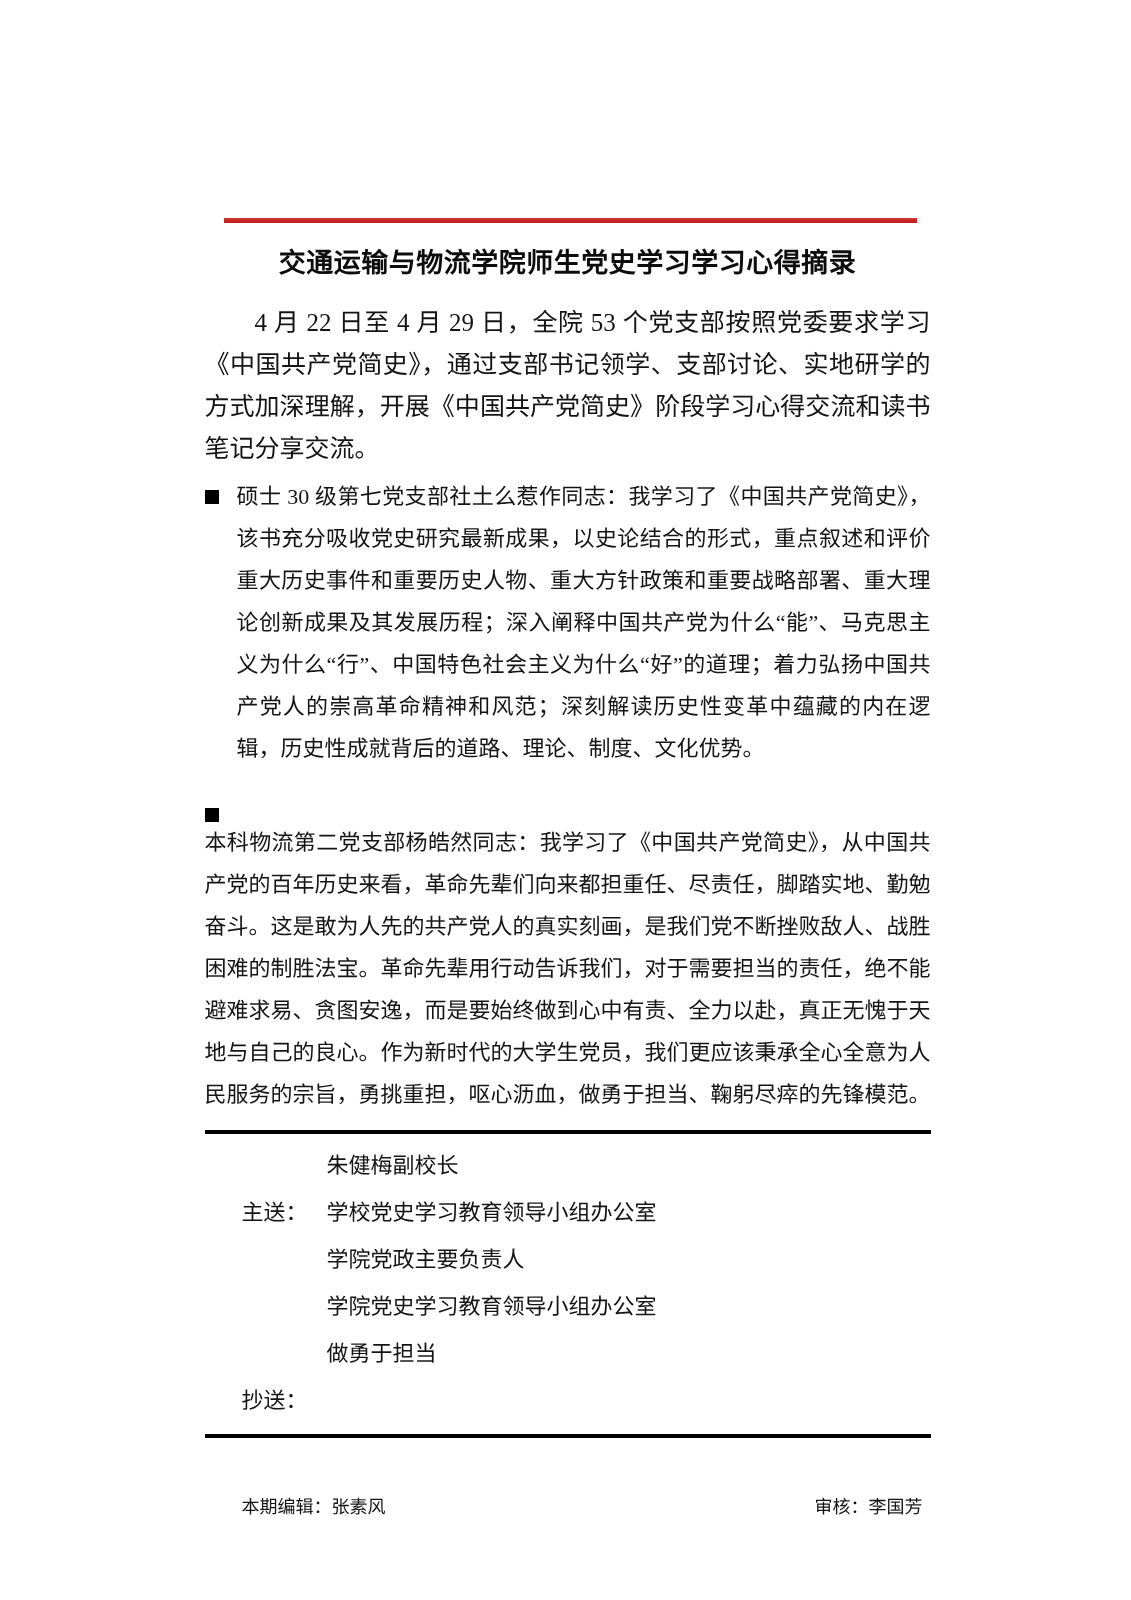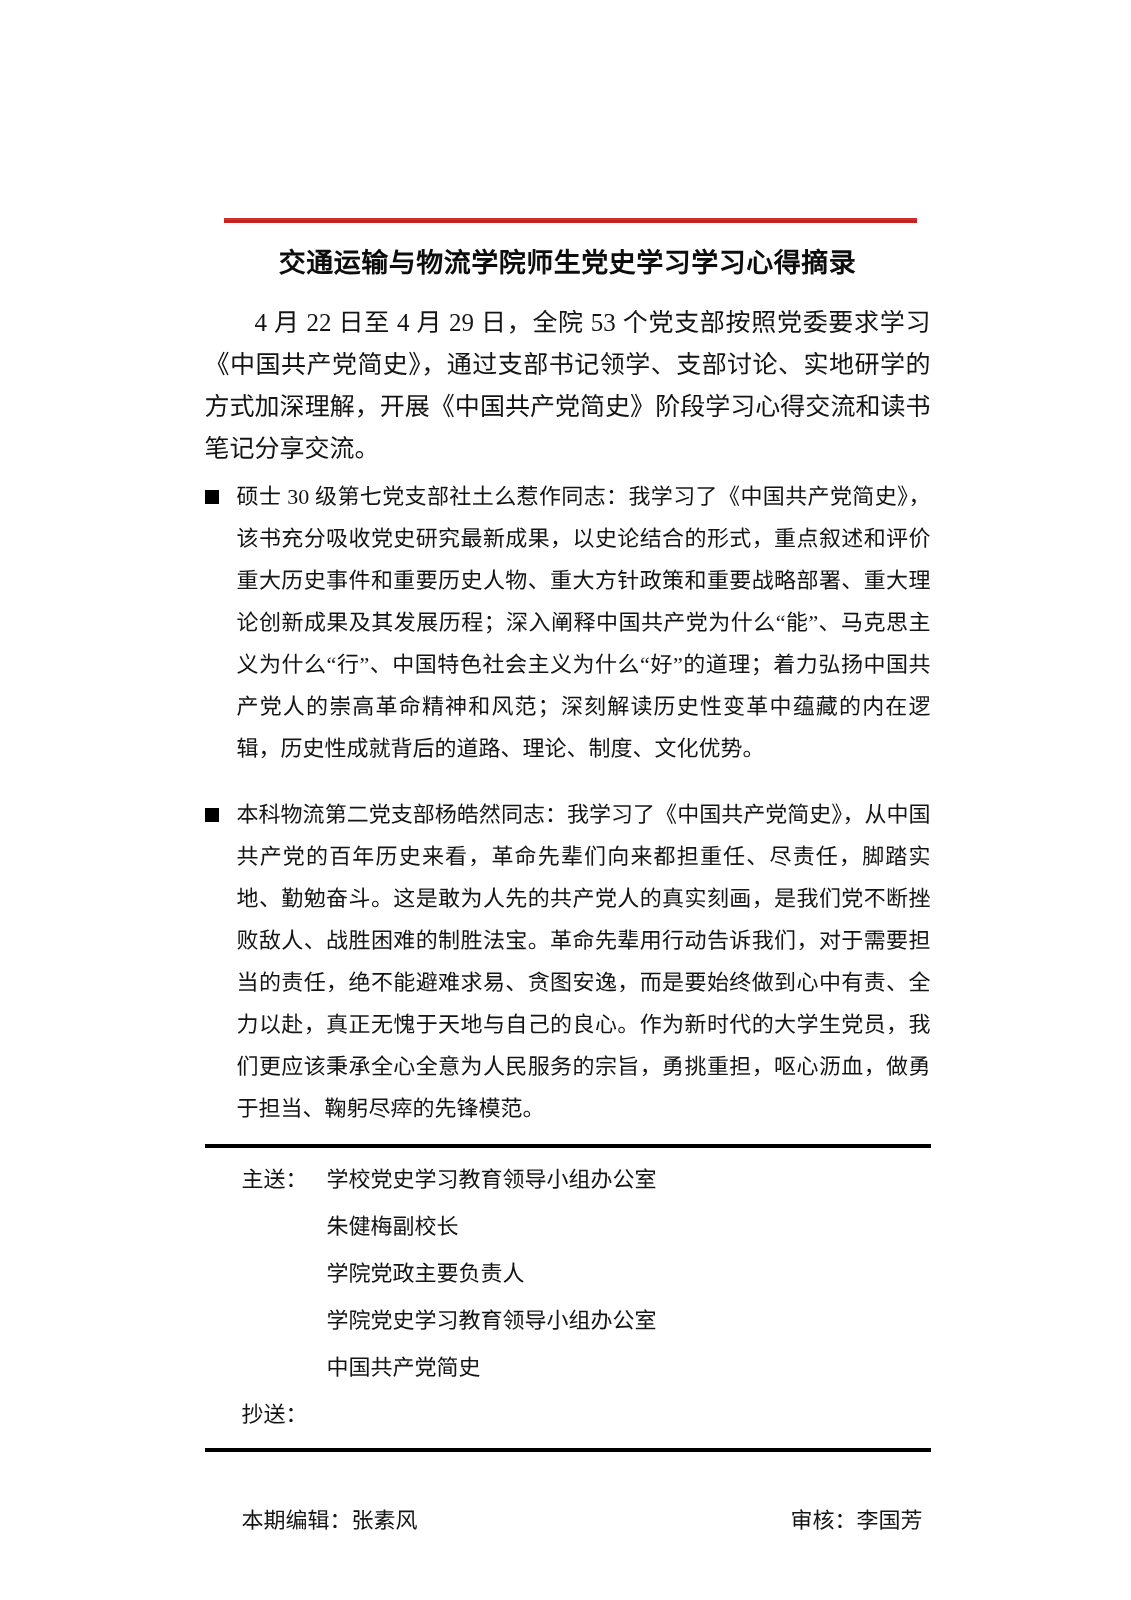--- a/index.html
+++ b/index.html
@@ -41,21 +41,21 @@
     font-size: 25px;
     line-height: 42px;
     text-align: justify;
     text-indent: 2em;
   }
   .bullet-item {
     display: flex;
     align-items: flex-start;
     margin-top: 6px;
   }
-  .bullet-item + .bullet-item { margin-top: 24px; }
+  .bullet-item + .bullet-item { margin-top: 24px; flex-direction: column; }
   .bullet-marker {
     flex: 0 0 14px;
     width: 14px;
     height: 14px;
     margin-top: 14px;
     margin-right: 18px;
     background: #000000;
   }
   .bullet-text {
     flex: 1;
@@ -80,21 +80,21 @@
     flex: 0 0 122px;
     padding-left: 37px;
   }
   .dist-value { flex: 1; }
   .footer-row {
     display: flex;
     justify-content: space-between;
     margin-top: 48px;
     padding-left: 37px;
     padding-right: 8px;
-    font-size: 22px;
+    font-size: 18px;
     line-height: 42px;
   }
 </style>
 </head>
 <body>
 
 <div class="page">
   <div class="content">
 
     <div class="red-rule"></div>
@@ -110,38 +110,38 @@
 
     <div class="bullet-item">
       <span class="bullet-marker"></span>
       <p class="bullet-text">本科物流第二党支部杨皓然同志：我学习了《中国共产党简史》，从中国共产党的百年历史来看，革命先辈们向来都担重任、尽责任，脚踏实地、勤勉奋斗。这是敢为人先的共产党人的真实刻画，是我们党不断挫败敌人、战胜困难的制胜法宝。革命先辈用行动告诉我们，对于需要担当的责任，绝不能避难求易、贪图安逸，而是要始终做到心中有责、全力以赴，真正无愧于天地与自己的良心。作为新时代的大学生党员，我们更应该秉承全心全意为人民服务的宗旨，勇挑重担，呕心沥血，做勇于担当、鞠躬尽瘁的先锋模范。</p>
     </div>
 
     <div class="black-rule top"></div>
 
     <div class="dist-block">
       <div class="dist-row">
+        <span class="dist-label"></span>
+        <span class="dist-value">朱健梅副校长</span>
+      </div>
+      <div class="dist-row">
         <span class="dist-label">主送：</span>
         <span class="dist-value">学校党史学习教育领导小组办公室</span>
-      </div>
-      <div class="dist-row">
-        <span class="dist-label"></span>
-        <span class="dist-value">朱健梅副校长</span>
       </div>
       <div class="dist-row">
         <span class="dist-label"></span>
         <span class="dist-value">学院党政主要负责人</span>
       </div>
       <div class="dist-row">
         <span class="dist-label"></span>
         <span class="dist-value">学院党史学习教育领导小组办公室</span>
       </div>
       <div class="dist-row">
         <span class="dist-label"></span>
-        <span class="dist-value">中国共产党简史</span>
+        <span class="dist-value">做勇于担当</span>
       </div>
       <div class="dist-row">
         <span class="dist-label">抄送：</span>
       </div>
     </div>
 
     <div class="black-rule bottom"></div>
 
     <div class="footer-row">
       <span>本期编辑：张素风</span>

